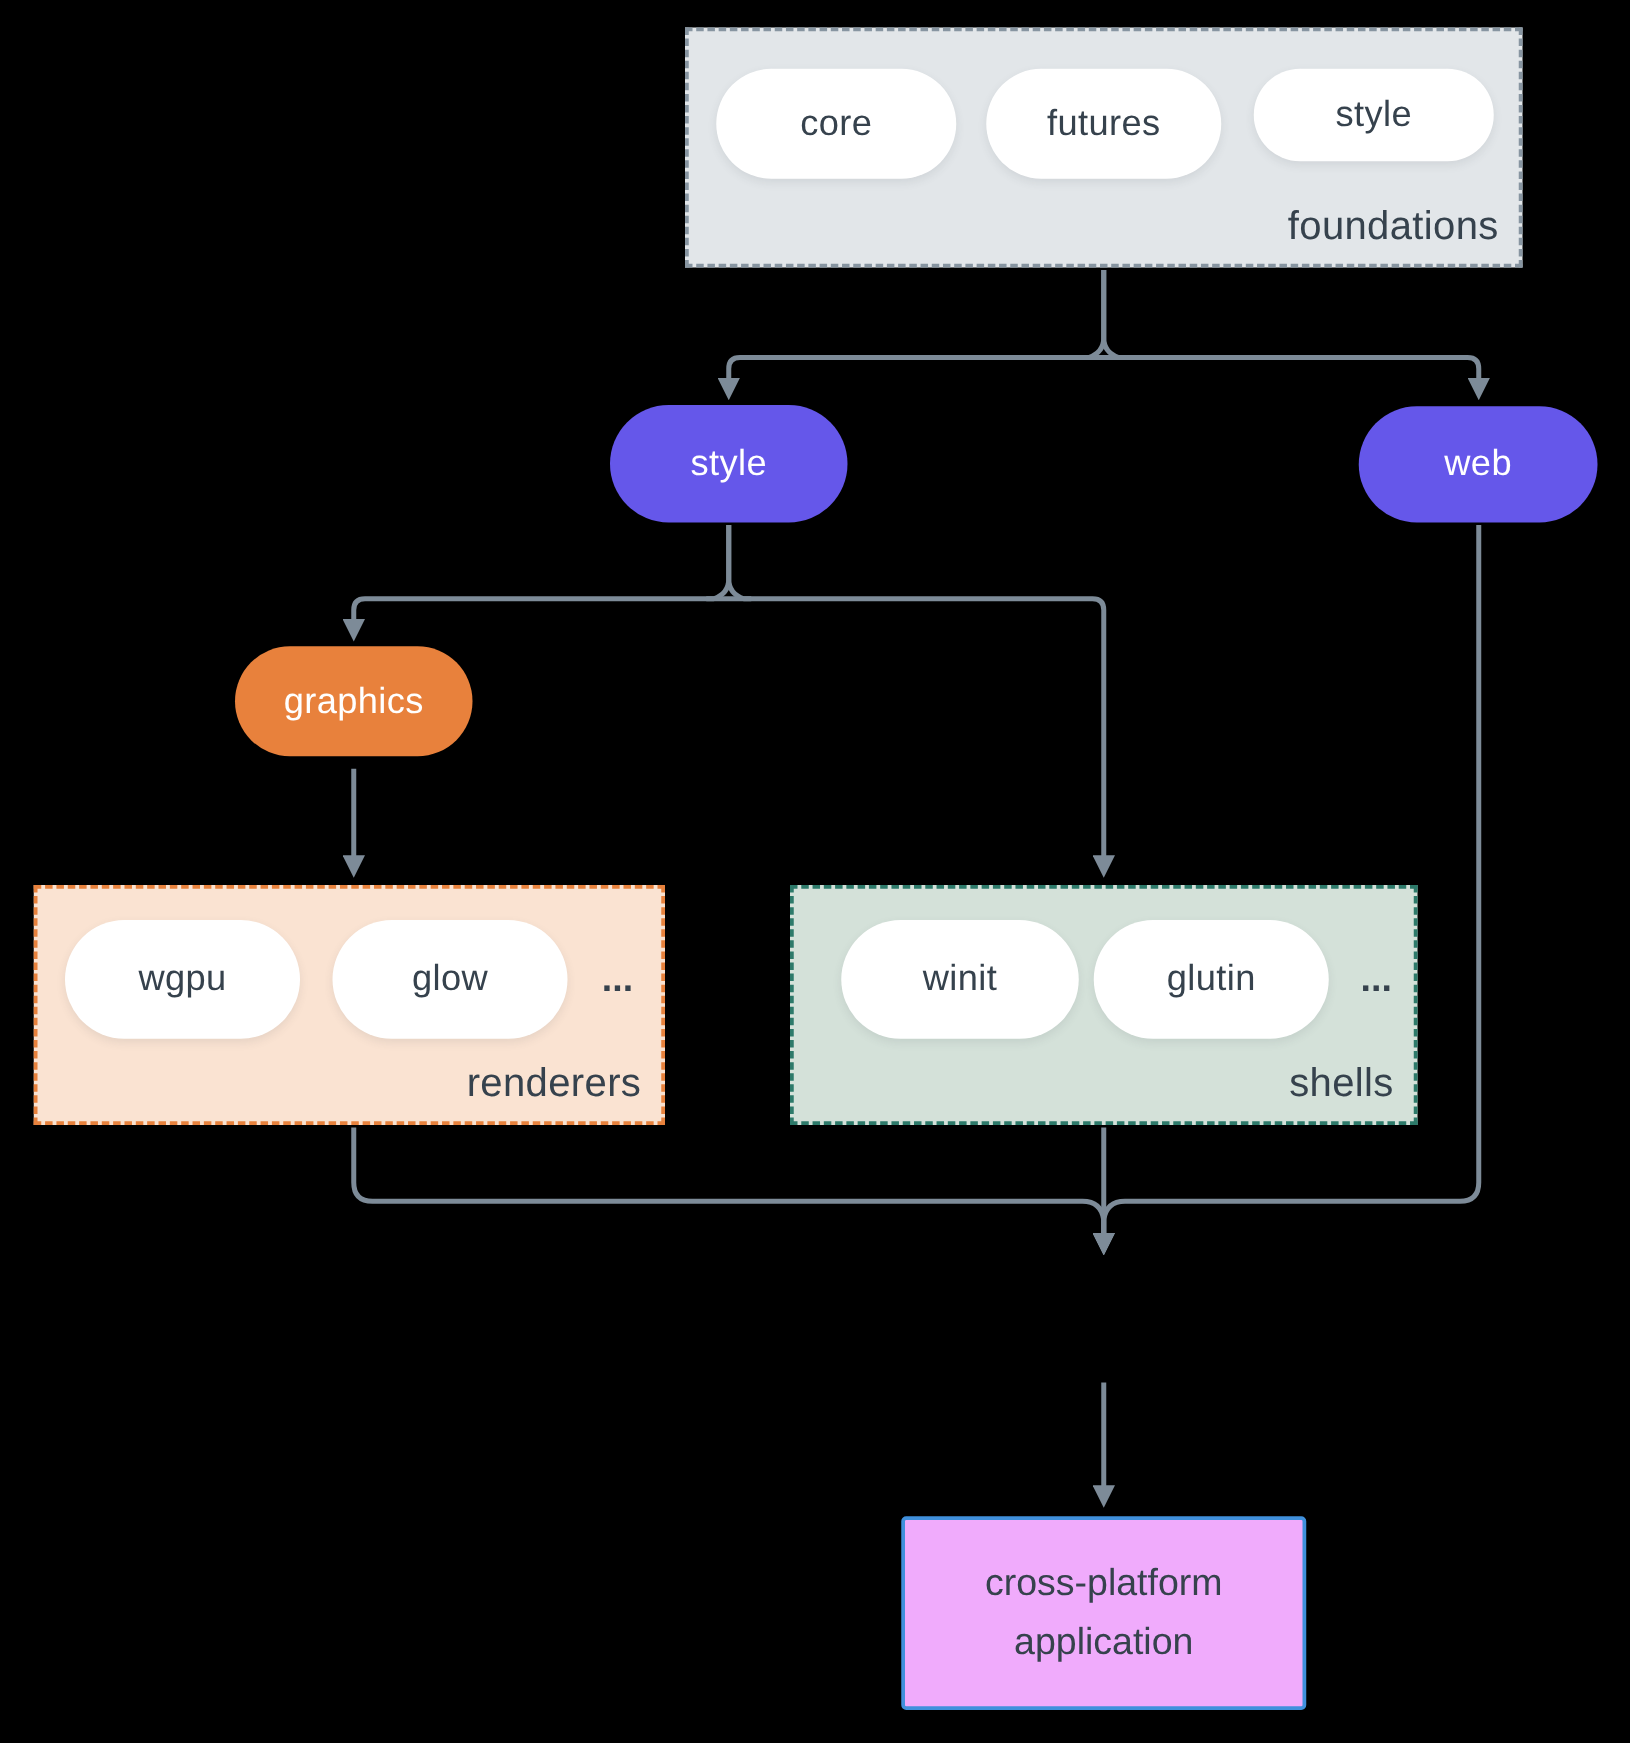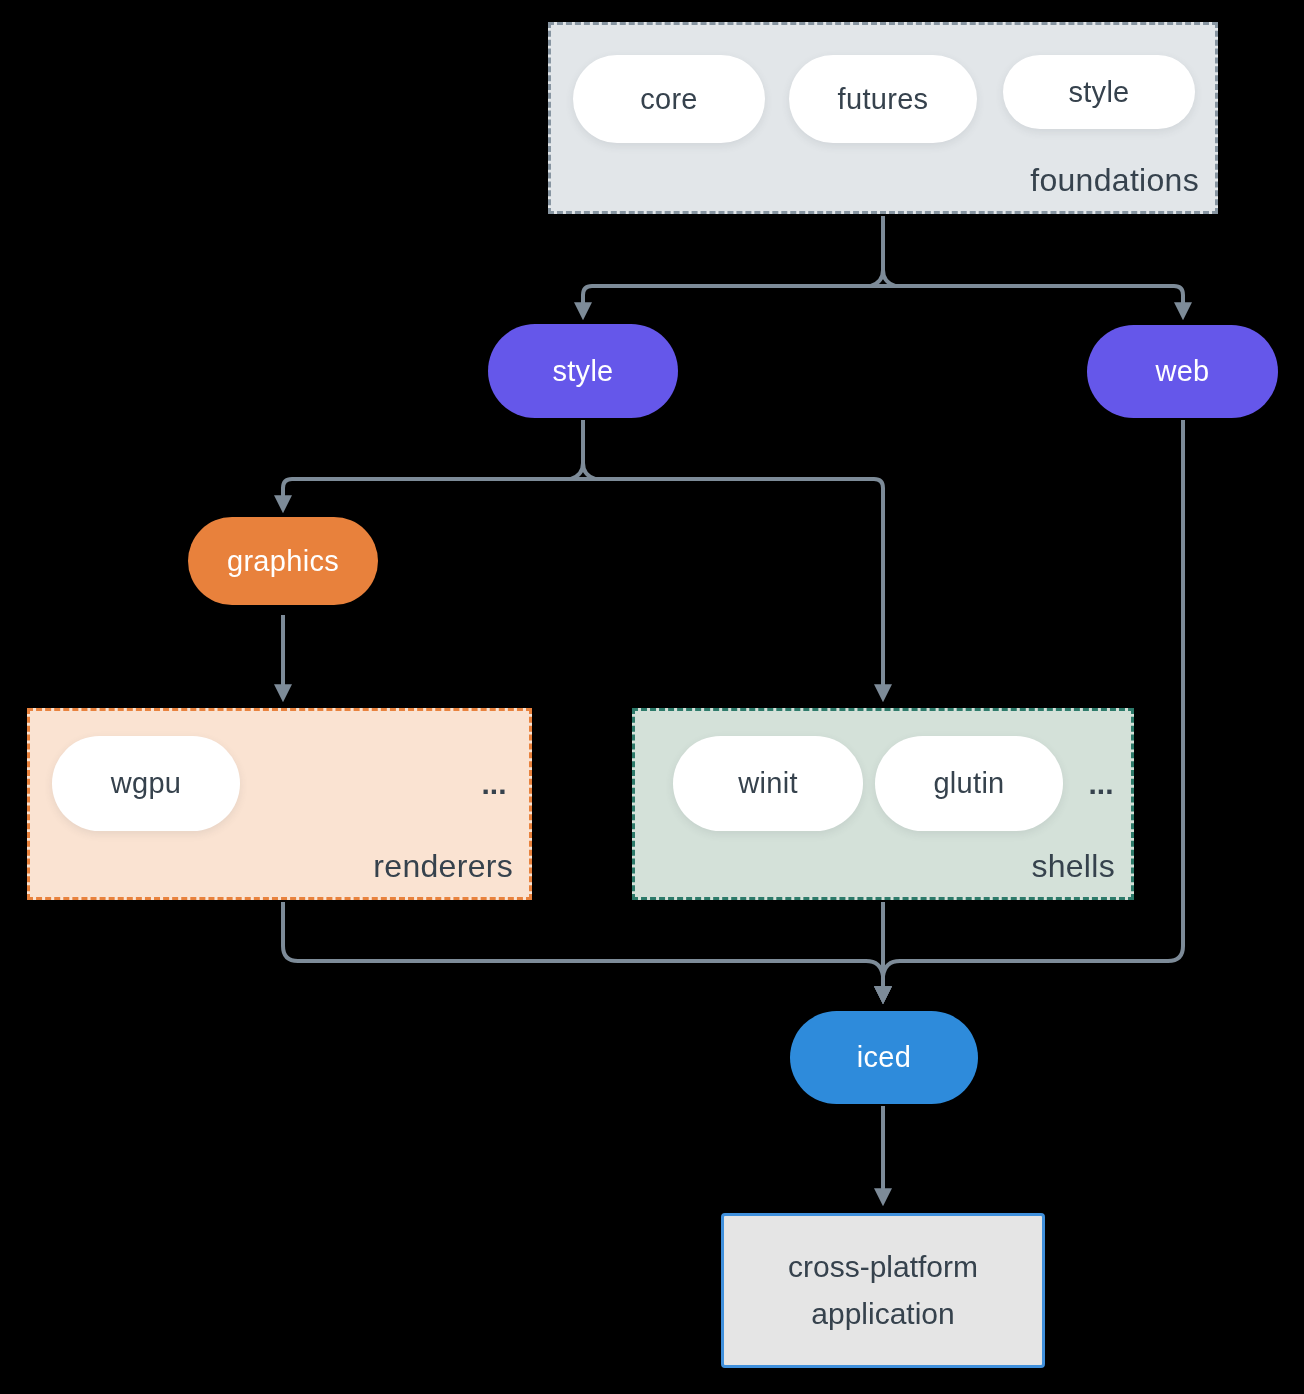--- a/index.html
+++ b/index.html
@@ -73,21 +73,21 @@
   }
   .group.shells {
     left: 632px; top: 708px; width: 502px; height: 192px;
     background: #d4e1d9;
     border: 3px dashed #2d7a6a;
   }
   .app-box {
     position: absolute;
     left: 721px; top: 1213px; width: 324px; height: 155px;
     box-sizing: border-box;
-    background: #e5e5e5;
+    background: #f0abfc;
     border: 3px solid #4090dc;
     border-radius: 4px;
     display: flex;
     align-items: center;
     justify-content: center;
     text-align: center;
     font-size: 30px;
     line-height: 1.55;
     color: #36424d;
     padding: 0 18px;
@@ -126,30 +126,30 @@
     <div class="group-label">foundations</div>
   </div>
 
   <div class="pill purple" style="left:488px; top:324px; width:190px; height:94px;">style</div>
   <div class="pill purple" style="left:1087px; top:325px; width:191px; height:93px;">web</div>
 
   <div class="pill orange" style="left:188px; top:517px; width:190px; height:88px;">graphics</div>
 
   <div class="group renderers">
     <div class="pill white" style="left:22px; top:25px; width:188px; height:95px;">wgpu</div>
+    <div class="pill white" style="left:236px; top:25px; width:188px; height:95px;">glow</div>
     <div class="ellipsis" style="left:436px; top:25px; width:56px; height:95px;">...</div>
     <div class="group-label">renderers</div>
   </div>
 
   <div class="group shells">
     <div class="pill white" style="left:38px; top:25px; width:190px; height:95px;">winit</div>
     <div class="pill white" style="left:240px; top:25px; width:188px; height:95px;">glutin</div>
     <div class="ellipsis" style="left:438px; top:25px; width:56px; height:95px;">...</div>
     <div class="group-label">shells</div>
   </div>
 
-  <div class="pill blue" style="left:790px; top:1011px; width:188px; height:93px;">iced</div>
 
   <div class="app-box">
     <span>cross-platform application</span>
   </div>
 
 </div>
 
 </body></html>

